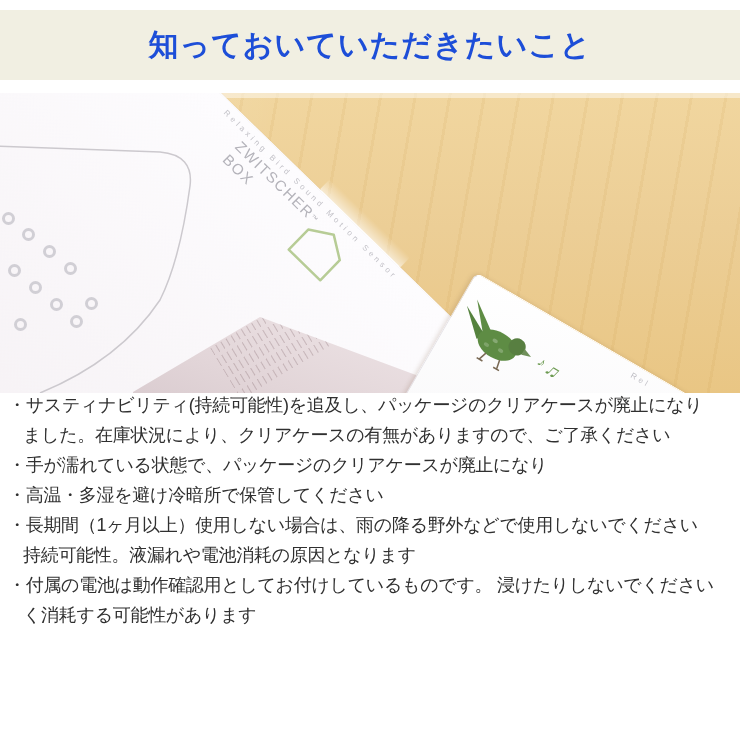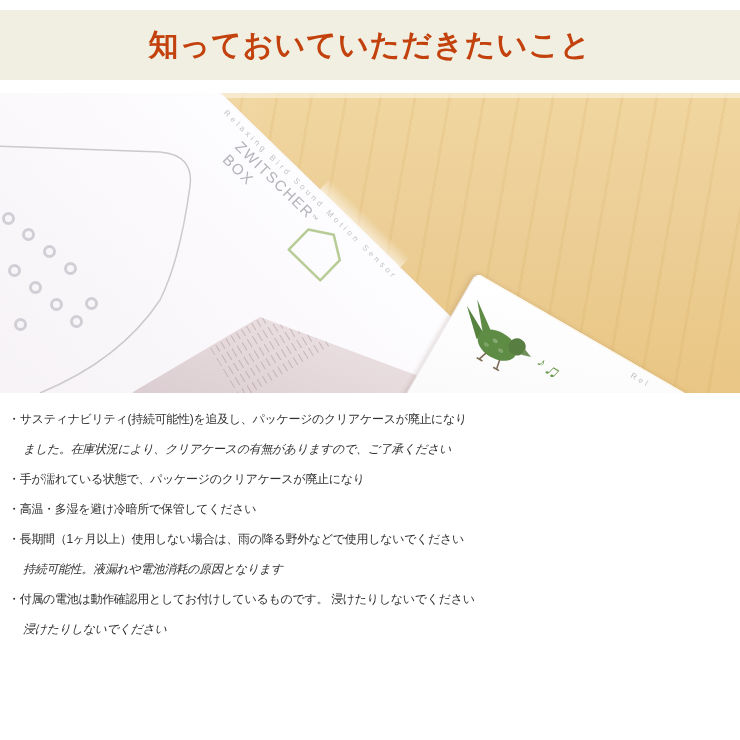--- a/index.html
+++ b/index.html
@@ -1,21 +1,21 @@
 <!DOCTYPE html>
 <html><head>
 <meta charset="utf-8">
 <style>
   html,body{margin:0;padding:0;background:#ffffff;}
   body{width:740px;height:740px;overflow:hidden;font-family:"Liberation Sans",sans-serif;}
 
   
   .header{position:absolute;left:0;top:10px;width:740px;height:70px;background:#f1efe2;
           display:flex;align-items:center;justify-content:center;}
-  .page-title{font-size:30px;font-weight:700;color:#c2410c;letter-spacing:1px;}
+  .page-title{font-size:30px;font-weight:700;color:#1d4ed8;letter-spacing:1px;}
 
   
   .photo{position:absolute;left:0;top:93px;width:740px;height:300px;overflow:hidden;
          background:
            linear-gradient(100deg, rgba(255,255,255,.30), rgba(255,255,255,0) 35%),
            repeating-linear-gradient(100deg, rgba(196,146,62,.10) 0 3px, rgba(0,0,0,0) 3px 34px),
            linear-gradient(180deg,#f1d69f 0%,#ecce96 45%,#e9c684 100%);}
   .photo::before{content:"";position:absolute;left:0;top:0;width:740px;height:5px;
          background:rgba(255,255,255,.45);}
 
@@ -61,24 +61,24 @@
             background:linear-gradient(160deg,#ffffff 0%,#f6f5f7 60%,#efedf0 100%);
             border-left:1px solid #e4e2e6;border-top:1px solid #ffffff;
             box-shadow:-2px 0 4px rgba(120,90,60,.18);}
   .bird{position:absolute;left:8px;top:20px;}
   .notes-glyphs{position:absolute;left:98px;top:34px;color:#6d9b52;transform:rotate(14deg);}
   .notes-glyphs .n1{font-size:14px;}
   .notes-glyphs .n2{font-size:19px;margin-left:3px;}
   .edge-text{position:absolute;left:185px;top:6px;font-size:8px;letter-spacing:3px;color:#bfbec4;}
 
   
-  .notes{position:absolute;left:0;top:404px;width:740px;padding:0 0 0 8px;box-sizing:border-box;
-         color:#303030;font-size:12px;line-height:30px;letter-spacing:-0.3px;}
+  .notes{position:absolute;left:0;top:390px;width:740px;padding:0 0 0 8px;box-sizing:border-box;
+         color:#303030;font-size:18px;line-height:30px;letter-spacing:-0.3px;}
   .note-line{white-space:nowrap;overflow:hidden;}
-  .note-line.cont{padding-left:15px;font-style:italic;}
+  .note-line.cont{padding-left:15px;}
 </style>
 </head>
 <body>
 
 <div class="header">
   <div class="page-title">知っておいていただきたいこと</div>
 </div>
 
 <div class="photo">
 
@@ -147,15 +147,15 @@
   </div>
   <div>
     <div class="note-line">・高温・多湿を避け冷暗所で保管してください</div>
   </div>
   <div>
     <div class="note-line">・長期間（1ヶ月以上）使用しない場合は、雨の降る野外などで使用しないでください</div>
     <div class="note-line cont">持続可能性。液漏れや電池消耗の原因となります</div>
   </div>
   <div>
     <div class="note-line">・付属の電池は動作確認用としてお付けしているものです。 浸けたりしないでください</div>
-    <div class="note-line cont">浸けたりしないでください</div>
+    <div class="note-line cont">く消耗する可能性があります</div>
   </div>
 </div>
 
 </body></html>

